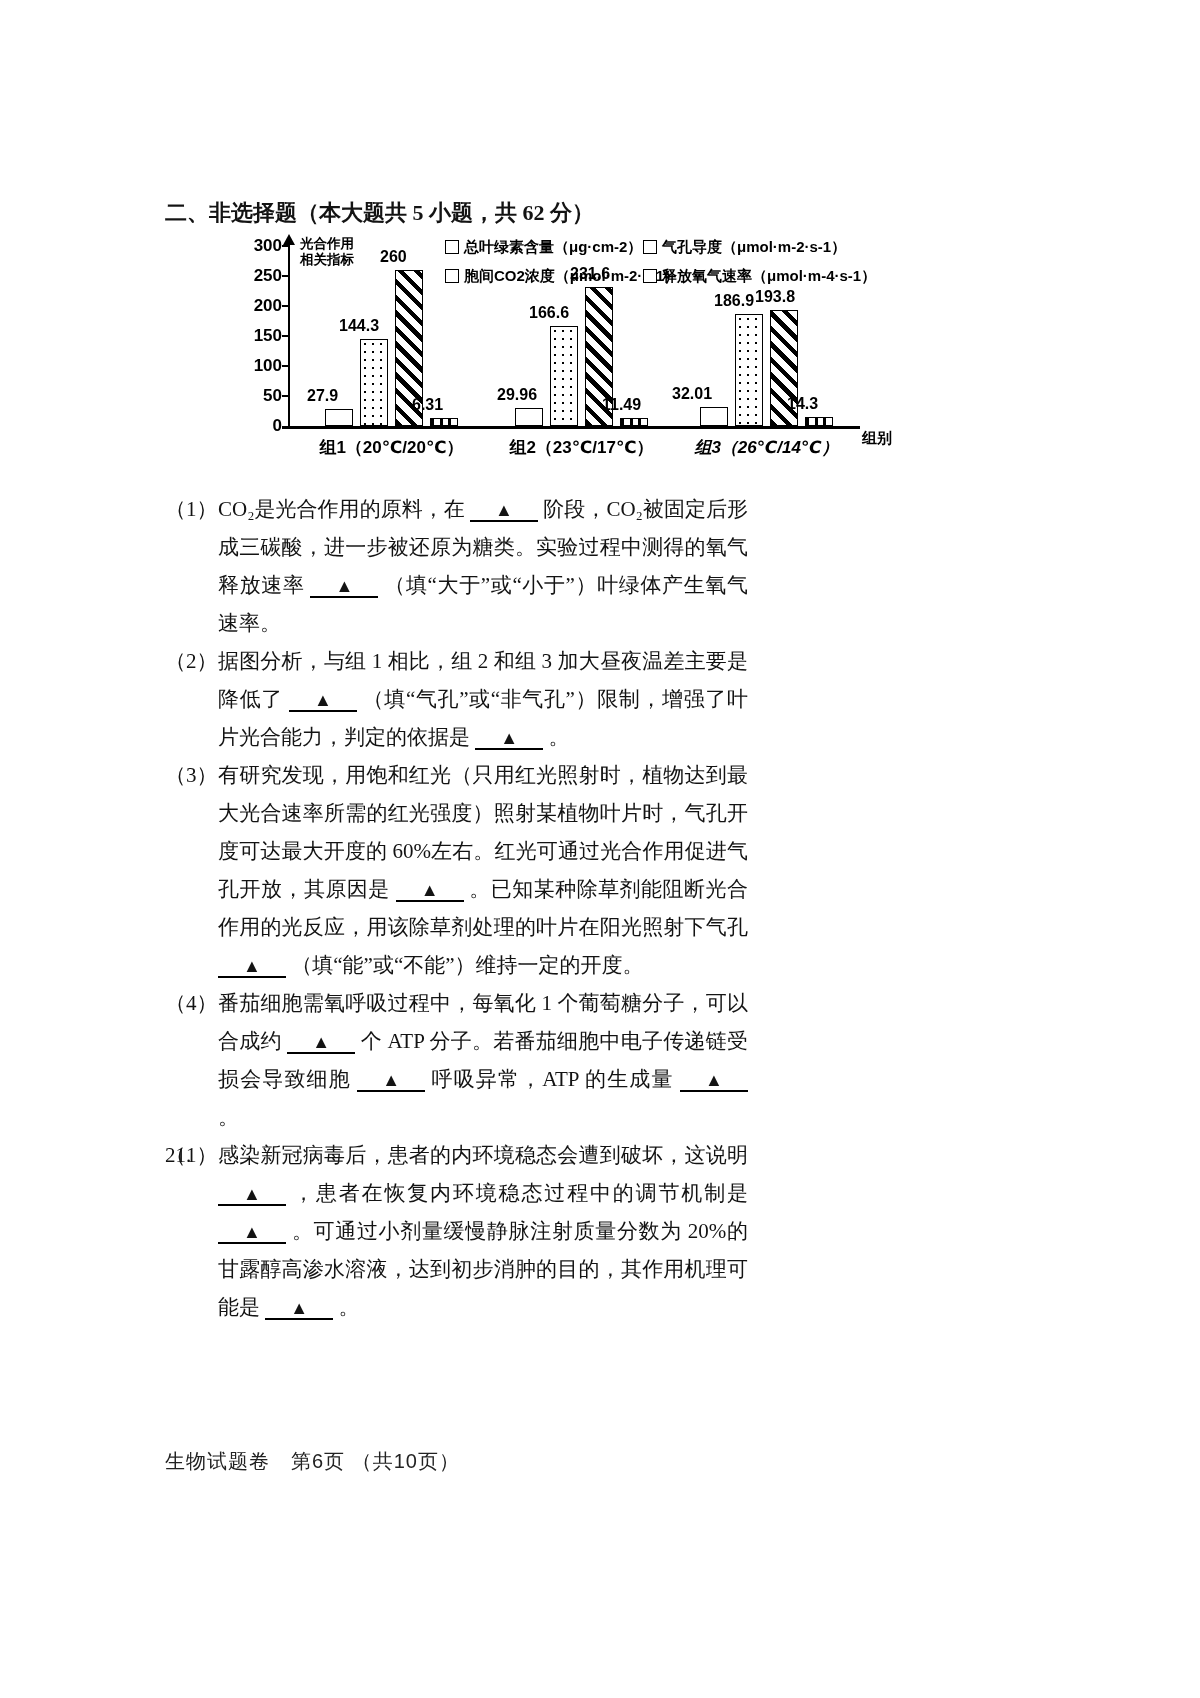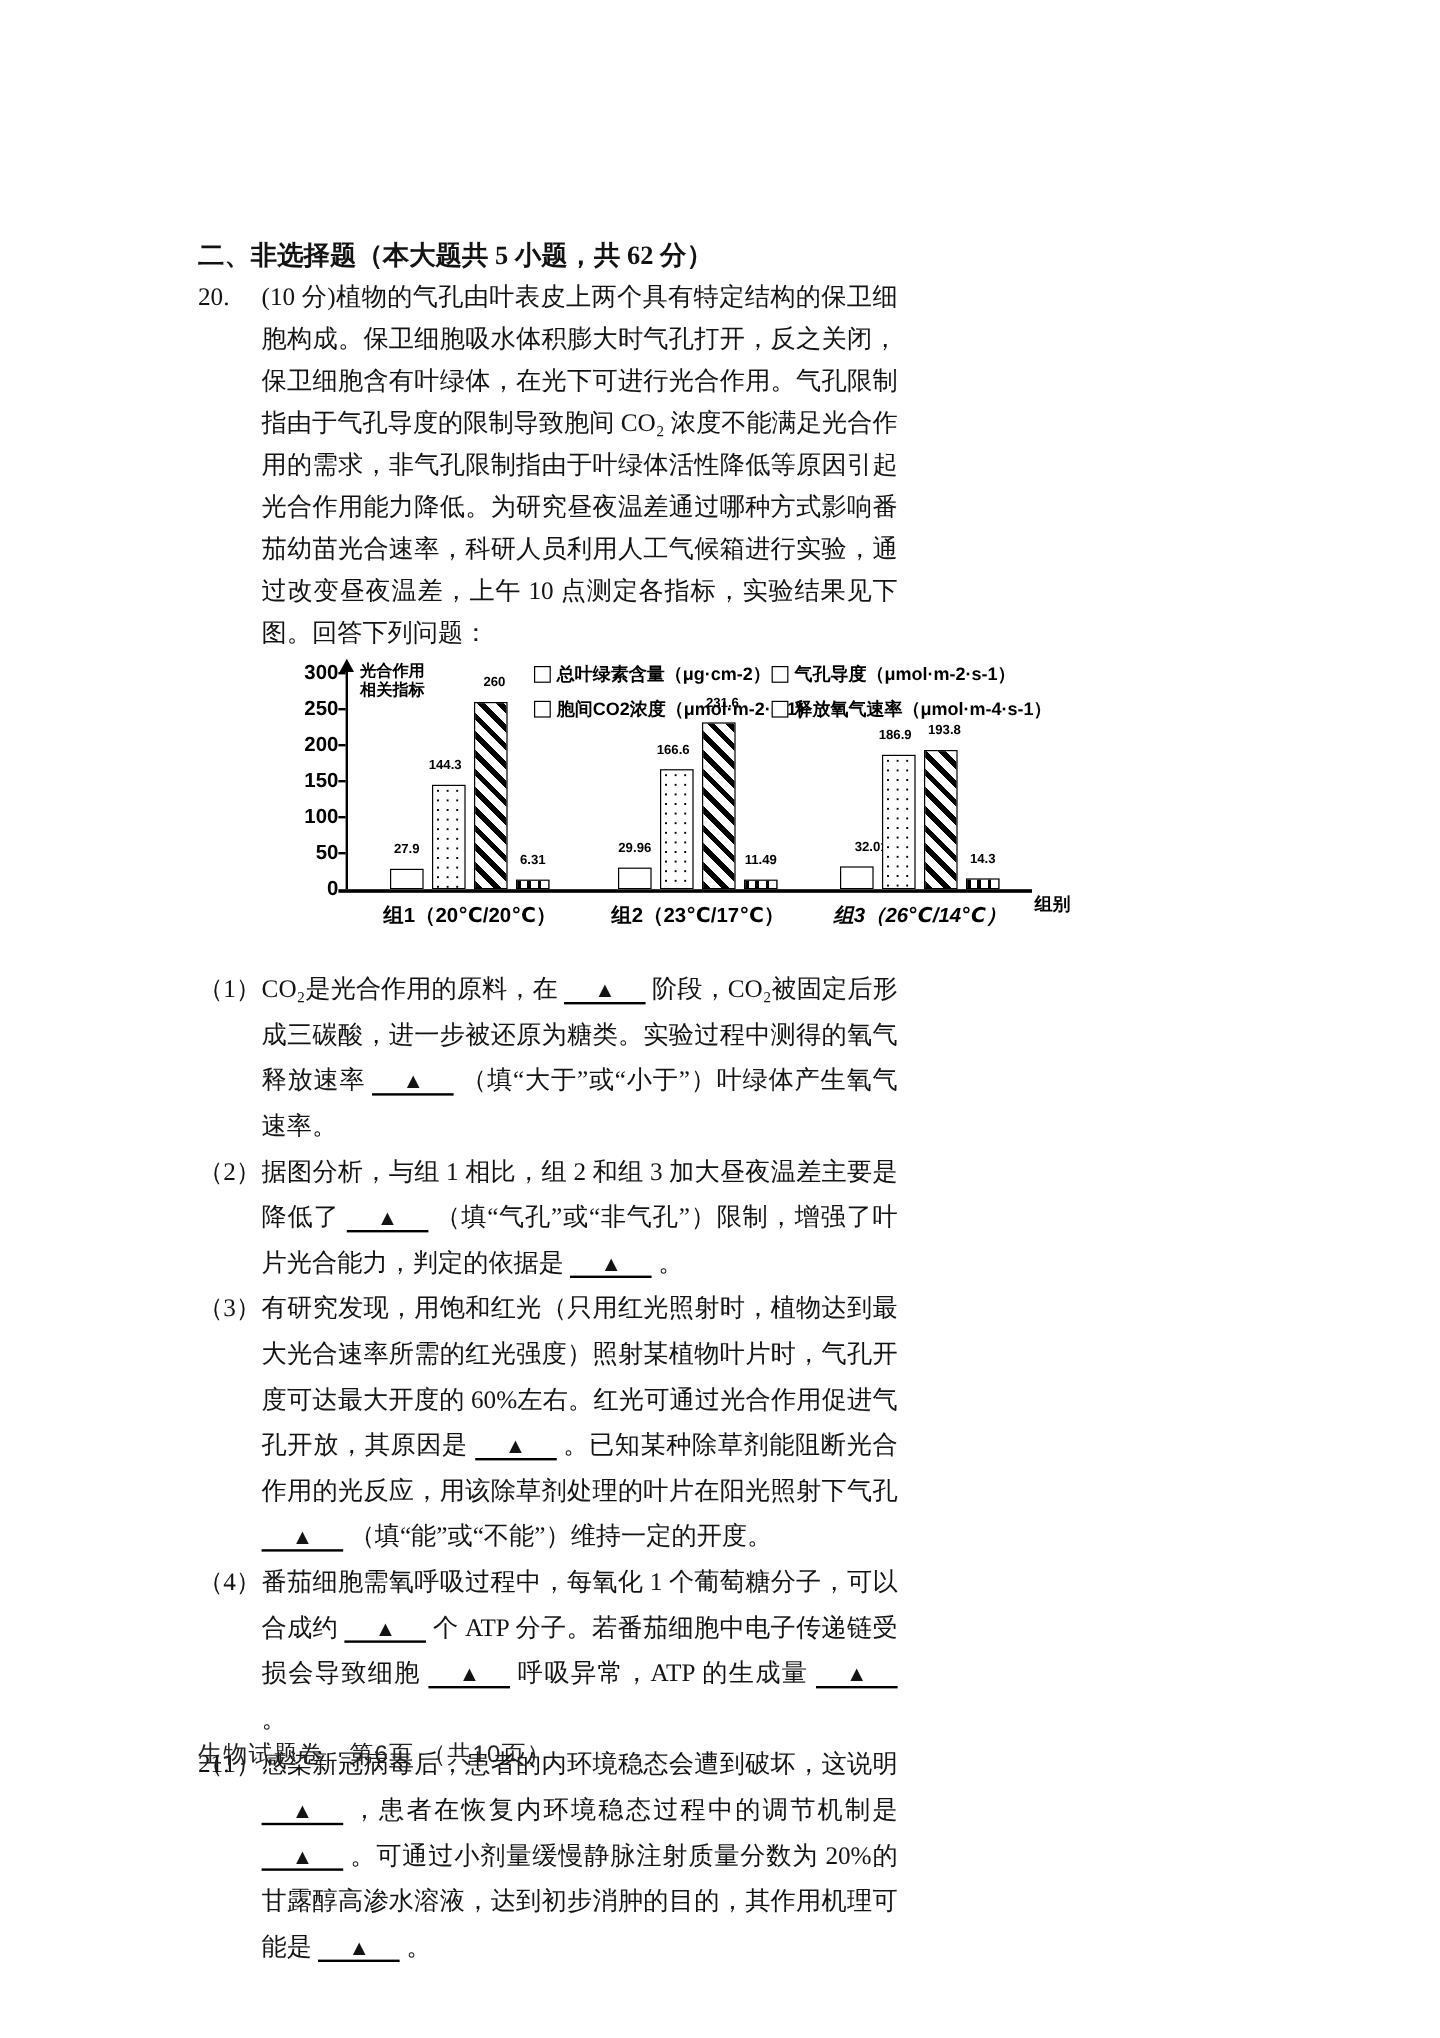--- a/index.html
+++ b/index.html
@@ -22,44 +22,40 @@
     position:relative;width:700px;height:248px;margin:6px 0 6px 95px;
     font-family:"Liberation Sans","DejaVu Sans",sans-serif;font-weight:bold;color:#000;
   }
   .abs{position:absolute;}
   .bar{position:absolute;box-sizing:border-box;border:1.6px solid #000;background:#fff;}
   .pat-plain{background:#fff;}
   .pat-dots{background-color:#fff;background-image:radial-gradient(#000 1.1px,transparent 1.25px);background-size:8px 8px;}
   .pat-diagonal{background:repeating-linear-gradient(45deg,#000 0,#000 4.5px,#fff 4.5px,#fff 11px);}
   .pat-vlines{background:repeating-linear-gradient(90deg,#000 0,#000 3px,#fff 3px,#fff 8.5px);}
   .tick-label{position:absolute;width:40px;text-align:right;font-size:17px;}
-  .val-label{position:absolute;width:64px;text-align:center;font-size:11px;white-space:nowrap;}
+  .val-label{position:absolute;width:64px;text-align:left;font-size:16px;white-space:nowrap;}
   .group-label{position:absolute;width:190px;text-align:center;font-size:17px;white-space:nowrap;}
   .legend{
     position:absolute;left:185px;top:2px;display:grid;
     grid-template-columns:188px auto;column-gap:10px;row-gap:10px;font-size:15px;
   }
   .legend-item{white-space:nowrap;}
   .swatch{display:inline-block;width:14px;height:14px;border:1.5px solid #000;box-sizing:border-box;vertical-align:-2px;margin-right:5px;background:#fff;}
   .footer{
     position:absolute;left:165px;top:1448px;width:795px;text-align:left;
     font-family:"Liberation Sans","DejaVu Sans",sans-serif;font-size:20px;color:#222;letter-spacing:1px;
   }
 </style>
 </head>
 <body>
 
 <div class="page">
 
   <div class="heading">二、非选择题（本大题共 5 小题，共 62 分）</div>
 
-  <div class="qintro">
-    <span class="qnum">20.</span>
-    <span>(10 分)植物的气孔由叶表皮上两个具有特定结构的保卫细胞构成。保卫细胞吸水体积膨大时气孔打开，反之关闭，保卫细胞含有叶绿体，在光下可进行光合作用。气孔限制指由于气孔导度的限制导致胞间 CO₂ 浓度不能满足光合作用的需求，非气孔限制指由于叶绿体活性降低等原因引起光合作用能力降低。为研究昼夜温差通过哪种方式影响番茄幼苗光合速率，科研人员利用人工气候箱进行实验，通过改变昼夜温差，上午 10 点测定各指标，实验结果见下图。回答下列问题：</span>
-  </div>
 
   <div class="chart" id="chart">
       <div class="abs" style="left: 28px; top: 8px; width: 2px; height: 182px; background: rgb(0, 0, 0);"></div>
       <div class="abs" style="left: 23px; top: -2px; width: 0px; height: 0px; border-left: 6px solid transparent; border-right: 6px solid transparent; border-bottom: 11px solid rgb(0, 0, 0);"></div>
       <div class="abs" style="left: 40px; top: 0px; font-size: 13.5px; line-height: 16px; white-space: pre-line;">光合作用
 相关指标</div>
       <div class="tick-label" style="left: -18px; top: 180px;">0</div>
       <div class="tick-label" style="left: -18px; top: 150px;">50</div>
       <div class="abs" style="left: 22px; top: 159px; width: 6px; height: 2px; background: rgb(0, 0, 0);"></div>
       <div class="tick-label" style="left: -18px; top: 120px;">100</div>
@@ -72,21 +68,21 @@
       <div class="abs" style="left: 22px; top: 39px; width: 6px; height: 2px; background: rgb(0, 0, 0);"></div>
       <div class="tick-label" style="left: -18px; top: 0px;">300</div>
       <div class="abs" style="left: 22px; top: 9px; width: 6px; height: 2px; background: rgb(0, 0, 0);"></div>
       <div class="abs" style="left: 22px; top: 190px; width: 578px; height: 2.5px; background: rgb(0, 0, 0);"></div>
       <div class="abs" style="left: 602px; top: 193px; font-size: 15px;">组别</div>
       <div class="bar pat-plain" style="left: 65px; top: 173.26px; width: 28px; height: 16.74px;"></div>
       <div class="val-label" style="left: 47px; top: 151.26px;">27.9</div>
       <div class="bar pat-plain" style="left: 255px; top: 172.024px; width: 28px; height: 17.976px;"></div>
       <div class="val-label" style="left: 237px; top: 150.024px;">29.96</div>
       <div class="bar pat-plain" style="left: 440px; top: 170.794px; width: 28px; height: 19.206px;"></div>
-      <div class="val-label" style="left: 434px; top: 148.794px;">32.01</div>
+      <div class="val-label" style="left: 412px; top: 148.794px;">32.01</div>
       <div class="bar pat-dots" style="left: 100px; top: 103.42px; width: 28px; height: 86.58px;"></div>
       <div class="val-label" style="left: 79px; top: 81.42px;">144.3</div>
       <div class="bar pat-dots" style="left: 290px; top: 90.04px; width: 28px; height: 99.96px;"></div>
       <div class="val-label" style="left: 269px; top: 68.04px;">166.6</div>
       <div class="bar pat-dots" style="left: 475px; top: 77.86px; width: 28px; height: 112.14px;"></div>
       <div class="val-label" style="left: 454px; top: 55.86px;">186.9</div>
       <div class="bar pat-diagonal" style="left: 135px; top: 34px; width: 28px; height: 156px;"></div>
       <div class="val-label" style="left: 120px; top: 12px;">260</div>
       <div class="bar pat-diagonal" style="left: 325px; top: 51.04px; width: 28px; height: 138.96px;"></div>
       <div class="val-label" style="left: 310px; top: 29.04px;">231.6</div>

